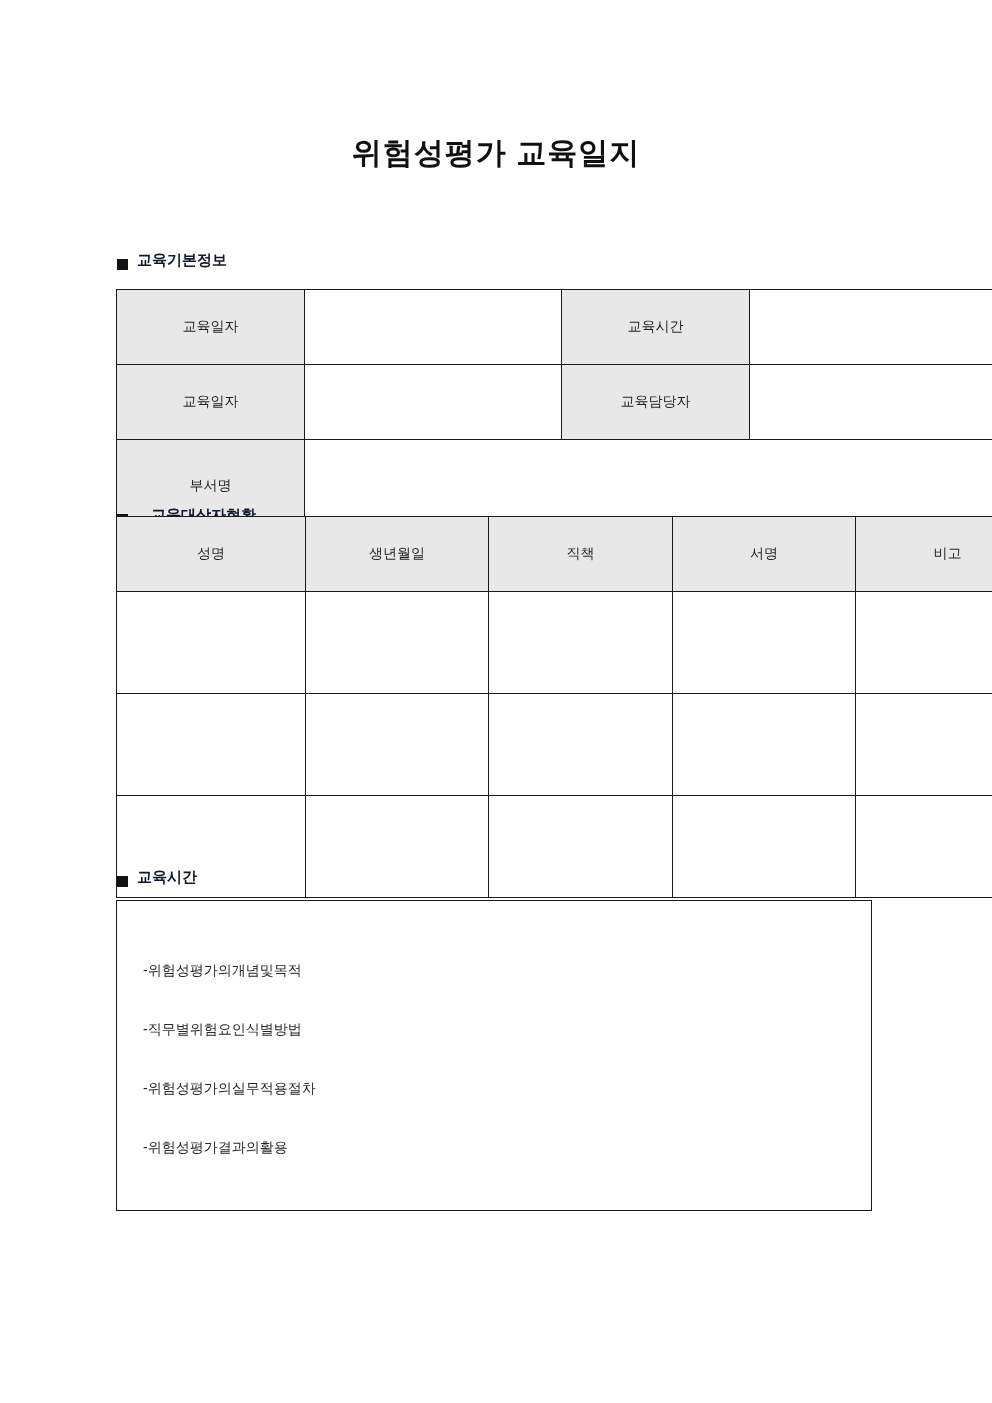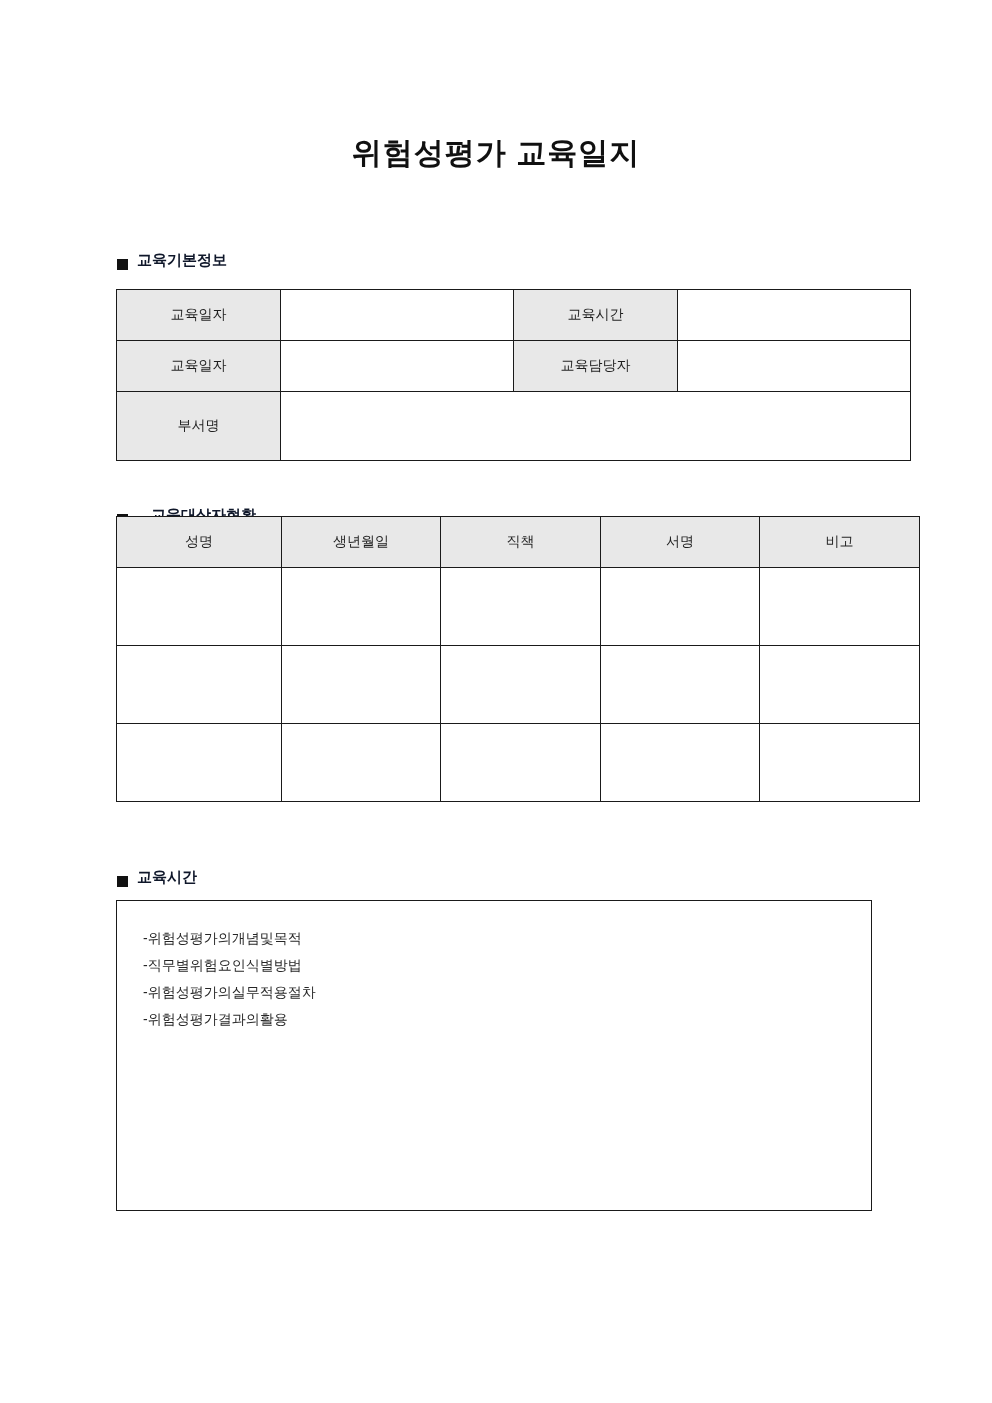--- a/index.html
+++ b/index.html
@@ -64,21 +64,21 @@
   .grid {
     position: absolute;
     left: 116px;
     width: 758px;
     border-collapse: collapse;
     table-layout: fixed;
     background: #ffffff;
   }
   .grid td, .grid th {
     border: 1px solid #1a1a1a;
-    padding: 4px;
+    padding: 16px;
     font-weight: normal;
     font-size: 14px;
     color: #1f1f1f;
     text-align: center;
     vertical-align: middle;
   }
   .label-cell {
     background: #e8e8e8;
   }
 
@@ -106,20 +106,21 @@
   #content-list {
     list-style: none;
     margin: 0;
     padding: 24px 0 0 26px;
   }
   #content-list li {
     font-size: 14px;
     line-height: 27px;
     color: #262626;
     white-space: pre;
+    margin-top: 32px;
   }
 </style>
 </head>
 <body>
 
 <div class="page">
 
   <div class="doc-title">위험성평가 교육일지</div>
 
   <div class="section-heading" id="heading-basic">

